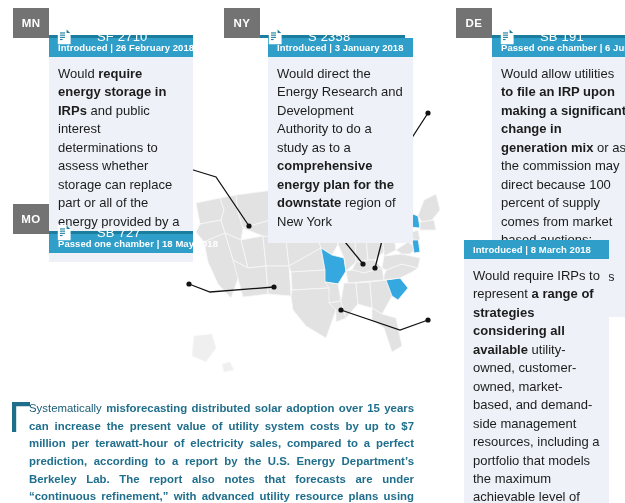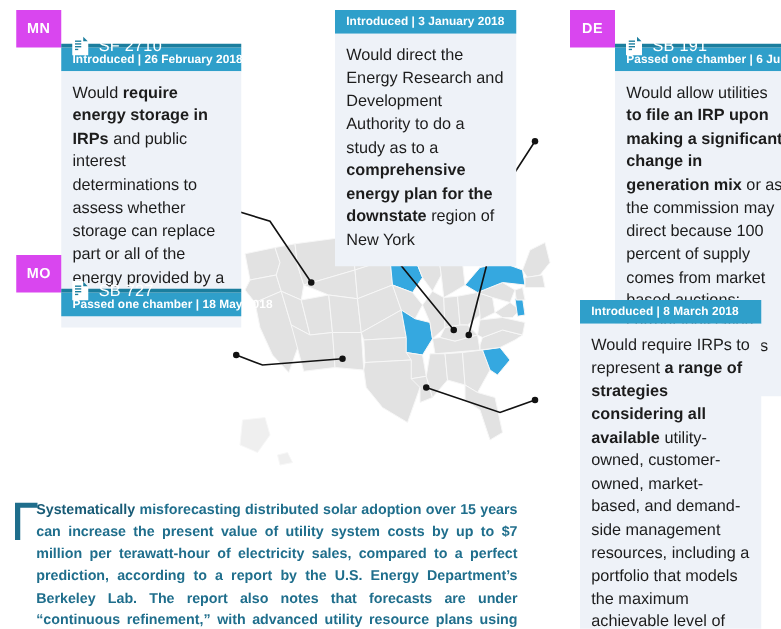--- a/index.html
+++ b/index.html
@@ -22,32 +22,32 @@
 
   
   .card{position:absolute;}
   .card-head{
     position:relative;
     display:flex;align-items:stretch;
     height:30px;
   }
   .state-badge{
     width:36px;min-width:36px;
-    background:#d946ef;
+    background:#737373;
     color:#ffffff;
     font-size:11.5px;font-weight:bold;
     letter-spacing:.4px;
     display:flex;align-items:center;justify-content:center;
   }
   .title-bar{
     flex:1;
     background:#1b7e9e;
     display:flex;align-items:center;
     padding-left:8px;
-    gap:7px;
+    gap:25px;
     margin-top:27px;
   }
   .doc-icon{width:15px;height:17px;display:block;flex:0 0 auto;}
   .bill-id{
     color:#ffffff;font-size:13px;font-weight:normal;letter-spacing:.2px;
   }
   .status-bar{
     background:#2f9fca;
     color:#ffffff;
     font-size:9.5px;
@@ -90,21 +90,21 @@
     position:absolute;left:0;top:2px;width:22px;height:30px;
   }
   #quote-text{
     margin-left:17px;
     color:#1f6e8c;
     font-size:11.4px;
     line-height:1.55;
     text-align:justify;
     font-weight:600;
   }
-  #quote-text .em{font-weight:bold;color:#185b76;}
+  #quote-text .em{font-weight:normal;color:#185b76;}
 </style>
 </head>
 <body>
 
 <div id="stage">
 
   <div id="map-wrap">
     <svg viewBox="0 0 256 212" xmlns="http://www.w3.org/2000/svg">
       <g stroke="#f7f7f7" stroke-width="0.8">
 
@@ -199,20 +199,34 @@
           <rect fill="#1b7e9e" x="3" y="11.0" width="2.6" height="1.1"></rect>
         </svg>
         <span class="bill-id">SF 2710</span>
       </div>
     </div>
     <div class="status-bar">Introduced | 26 February 2018</div>
     <div class="card-body">Would <b>require energy storage in IRPs</b> and public interest determinations to assess whether storage can replace part or all of the energy provided by a proposed facility</div>
   </div>
 
   <div class="card" id="card-ny">
+    <div class="card-head">
+      <div class="state-badge">NY</div>
+      <div class="title-bar">
+        <svg class="doc-icon" viewBox="0 0 15 17">
+          <path fill="#ffffff" d="M0.8,0.8 H9.2 L13.6,5.0 V16.2 H0.8 Z"></path>
+          <path fill="#1b7e9e" d="M9.6,1.4 V5.0 H13.2 Z"></path>
+          <rect fill="#1b7e9e" x="3" y="4.4" width="5" height="1.1"></rect>
+          <rect fill="#1b7e9e" x="3" y="6.6" width="5" height="1.1"></rect>
+          <rect fill="#1b7e9e" x="3" y="8.8" width="5" height="1.1"></rect>
+          <rect fill="#1b7e9e" x="3" y="11.0" width="2.6" height="1.1"></rect>
+        </svg>
+        <span class="bill-id">S 2358</span>
+      </div>
+    </div>
     <div class="status-bar">Introduced | 3 January 2018</div>
     <div class="card-body">Would direct the Energy Research and Development Authority to do a study as to a <b>comprehensive energy plan for the downstate</b> region of New York</div>
   </div>
 
   <div class="card" id="card-de">
     <div class="card-head">
       <div class="state-badge">DE</div>
       <div class="title-bar">
         <svg class="doc-icon" viewBox="0 0 15 17">
           <path fill="#ffffff" d="M0.8,0.8 H9.2 L13.6,5.0 V16.2 H0.8 Z"></path>

